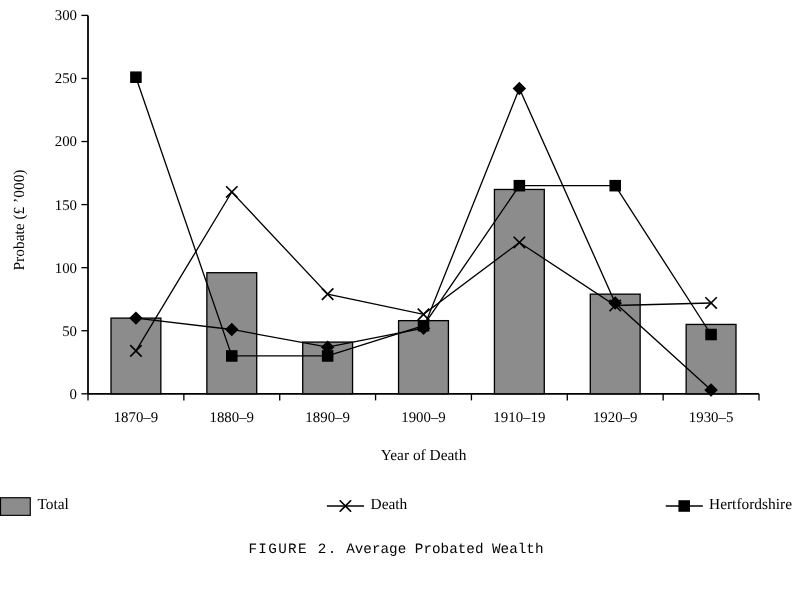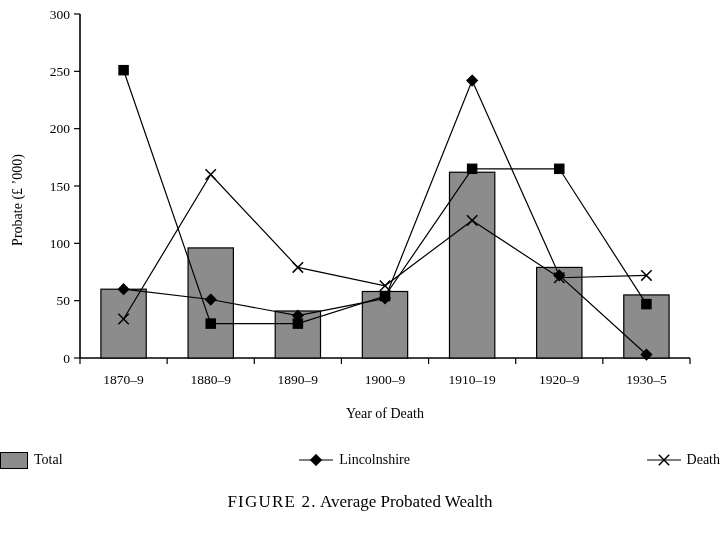--- a/index.html
+++ b/index.html
@@ -94,22 +94,22 @@
     height: 12px;
     position: relative;
   }
   .legend-marker svg { position: absolute; left: 0; top: 0; }
   #caption {
     position: absolute;
     left: 0;
     top: 492px;
     width: 720px;
     text-align: center;
-    font-size: 17px;
-    font-family: Liberation Serif, serif;
+    font-size: 13px;
+    font-family: Liberation Mono, monospace;
   }
   .caption-label {
     font-variant: small-caps;
     letter-spacing: 1.2px;
   }
 </style>
 </head>
 <body>
 
 <div id="figure">
@@ -202,35 +202,35 @@
 
   <div id="legend">
       <div class="legend-item">
         <span class="legend-swatch"></span>
         <span>Total</span>
       </div>
       <div class="legend-item">
         <span class="legend-marker">
           <svg width="34" height="12" viewBox="0 0 34 12">
             <line class="series-line" x1="0" y1="6" x2="34" y2="6"></line>
-            <polygon class="marker marker-diamond" points="17,0.7999999999999998 22.2,6 17,11.2 11.8,6"></polygon>
-          </svg>
-        </span>
-        <span>Lincolnshire</span>
-      </div>
-      <div class="legend-item">
-        <span class="legend-marker">
-          <svg width="34" height="12" viewBox="0 0 34 12">
-            <line class="series-line" x1="0" y1="6" x2="34" y2="6"></line>
             <line class="marker marker-x" x1="11.8" y1="0.7999999999999998" x2="22.2" y2="11.2"></line>
             <line class="marker marker-x" x1="11.8" y1="11.2" x2="22.2" y2="0.7999999999999998"></line>
           </svg>
         </span>
         <span>Death</span>
       </div>
+      <div class="legend-item">
+        <span class="legend-marker">
+          <svg width="34" height="12" viewBox="0 0 34 12">
+            <line class="series-line" x1="0" y1="6" x2="34" y2="6"></line>
+            <rect class="marker marker-square" x="12.4" y="1.4000000000000004" width="9.2" height="9.2"></rect>
+          </svg>
+        </span>
+        <span>Hertfordshire</span>
+      </div>
     </div>
 
   <div id="caption">
     <span class="caption-label">FIGURE 2.</span>
     <span>Average Probated Wealth</span>
   </div>
 
 </div>
 
 </body></html>

